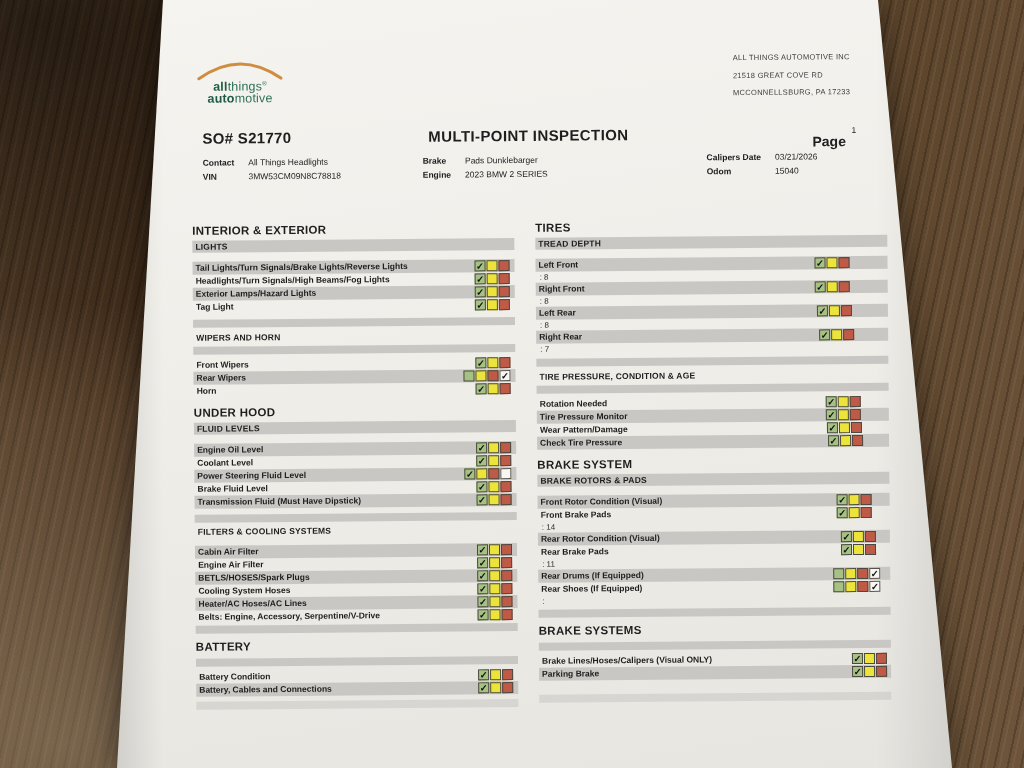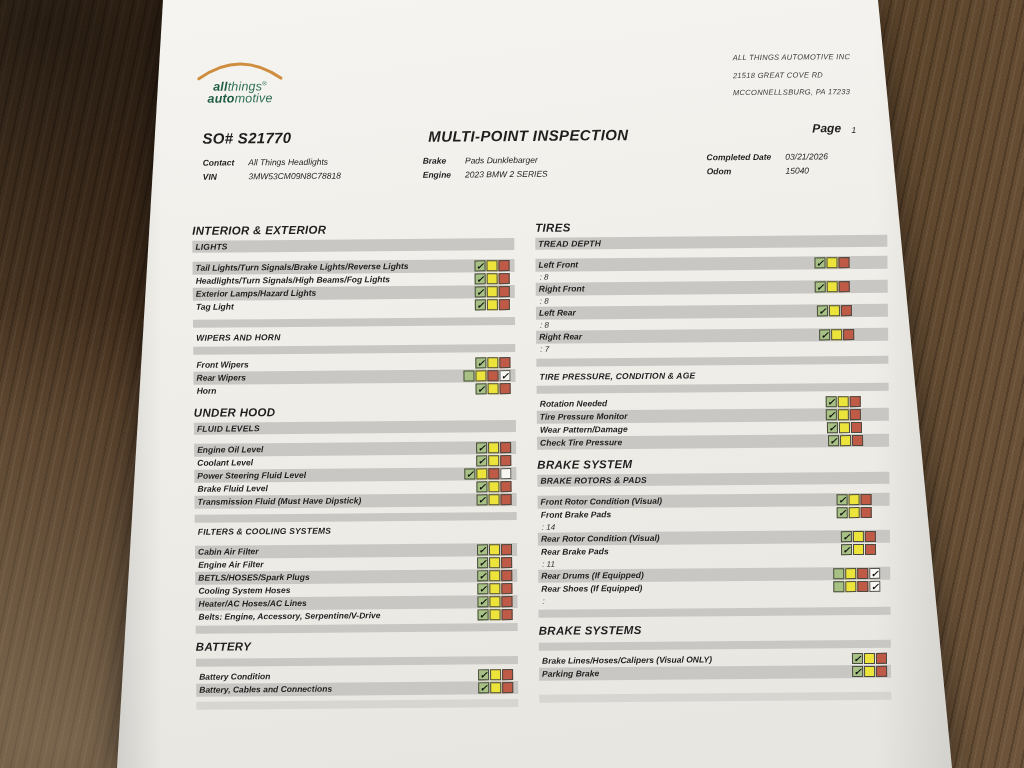--- a/index.html
+++ b/index.html
@@ -10,41 +10,40 @@
       radial-gradient(ellipse at 6% 97%, rgba(196,178,148,.40), transparent 42%),
       radial-gradient(ellipse at 4% 3%, rgba(0,0,0,.55), transparent 38%),
       repeating-linear-gradient(102deg, rgba(0,0,0,.20) 0 2px, rgba(0,0,0,0) 2px 5px, rgba(255,255,255,.05) 5px 7px, rgba(0,0,0,0) 7px 13px),
       linear-gradient(102deg,#5a422b 0%,#49321e 18%,#3a2817 38%,#4f3922 58%,#5d452c 78%,#6d543a 100%);
   }
   .sheet-wrap{position:absolute;inset:0;filter:drop-shadow(0 0 14px rgba(0,0,0,.5));}
   .sheet{
     position:absolute;inset:0;
     clip-path:polygon(163px 0px, 878px 0px, 952px 768px, 117px 768px);
     background:linear-gradient(172deg,#f5f4f0 0%,#efeee9 45%,#e6e5e0 100%);
-    font-style:italic;
   }
   .sheet-shade-right{position:absolute;top:0;bottom:0;right:60px;width:110px;
     background:linear-gradient(270deg, rgba(0,0,0,.10), rgba(0,0,0,0) 80%);}
   .sheet-shade-left{position:absolute;top:0;bottom:0;left:110px;width:70px;
     background:linear-gradient(90deg, rgba(0,0,0,.12), rgba(0,0,0,0) 75%);}
   .content{position:absolute;inset:0;transform:rotate(-0.5deg);transform-origin:520px 320px;color:#1e1e1e;}
 
   
   .company{position:absolute;left:735px;top:55px;font-size:7.5px;color:#3c3c3c;letter-spacing:.3px;}
   .company div{margin-bottom:8.5px;white-space:nowrap;}
   .logo{position:absolute;left:196px;top:56px;width:92px;text-align:center;}
   .logo svg{display:block;margin:0 auto -3px auto;}
   .logo-line{font-size:12.5px;line-height:12px;color:#2f7058;letter-spacing:.2px;}
   .logo-line b{color:#1f5c45;}
   .logo-reg{font-size:6px;vertical-align:super;color:#2f7058;}
 
   
   .so-number{position:absolute;left:204px;top:127px;font-size:15px;font-weight:bold;letter-spacing:.3px;}
   .doc-title{position:absolute;left:380px;top:127px;width:300px;text-align:center;font-size:15px;font-weight:bold;letter-spacing:.4px;}
-  .page-label{position:absolute;left:814px;top:124px;font-size:12px;font-weight:bold;}
+  .page-label{position:absolute;left:814px;top:136px;font-size:14px;font-weight:bold;}
   .page-number{position:absolute;left:853px;top:128px;font-size:8.5px;}
 
   .info-group{position:absolute;display:grid;grid-template-columns:max-content auto;column-gap:14px;row-gap:3px;font-size:8.5px;line-height:10.5px;white-space:nowrap;}
   .info-group .lab{font-weight:bold;}
   .ig1{left:204px;top:155px;}
   .ig2{left:424px;top:155px;}
   .ig3{left:708px;top:154px;}
 
   
   .col{position:absolute;display:flex;flex-direction:column;}
@@ -107,21 +106,21 @@
           <span class="lab">VIN</span>
           <span>3MW53CM09N8C78818</span>
         </div>
         <div class="info-group ig2">
           <span class="lab">Brake</span>
           <span>Pads Dunklebarger</span>
           <span class="lab">Engine</span>
           <span>2023 BMW 2 SERIES</span>
         </div>
         <div class="info-group ig3">
-          <span class="lab">Completed Date</span>
+          <span class="lab">Calipers Date</span>
           <span>03/21/2026</span>
           <span class="lab">Odom</span>
           <span>15040</span>
         </div>
 
         <div class="col col-left" id="col-left">
             <div class="blk-main">INTERIOR &amp; EXTERIOR</div>
             <div class="blk-subbar">LIGHTS</div>
             <div class="blk-gap" style="height: 9px;"></div>
             <div class="row gray-top">

